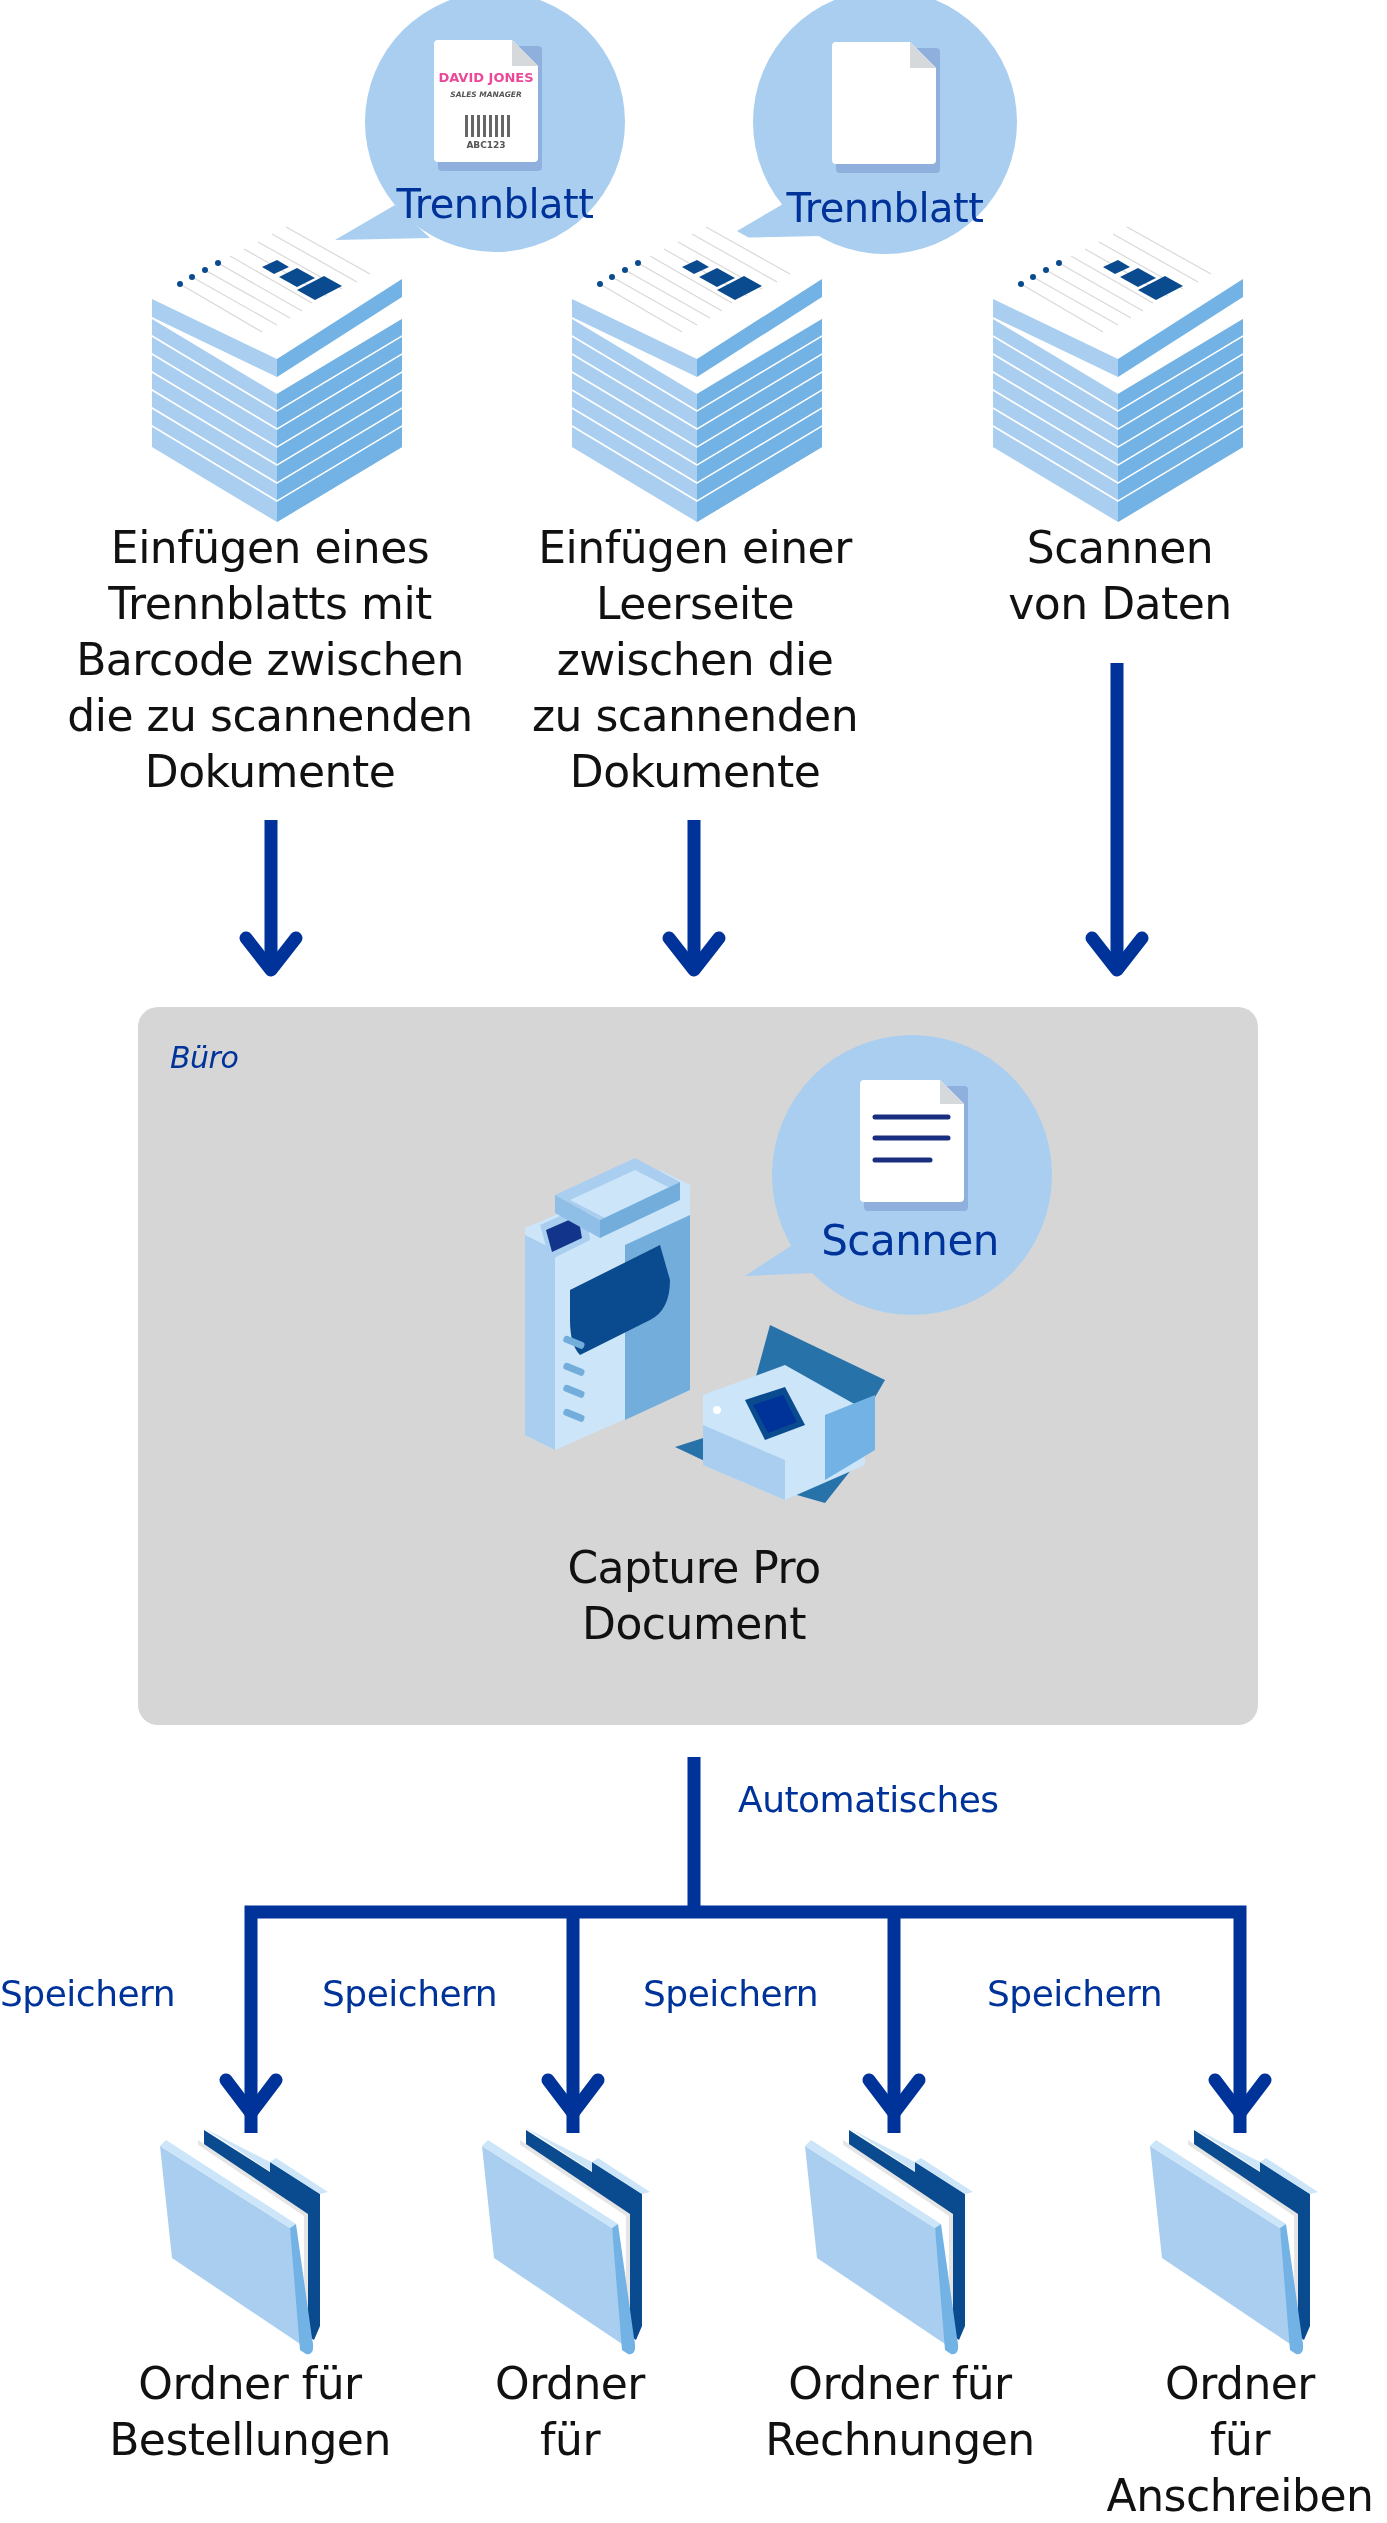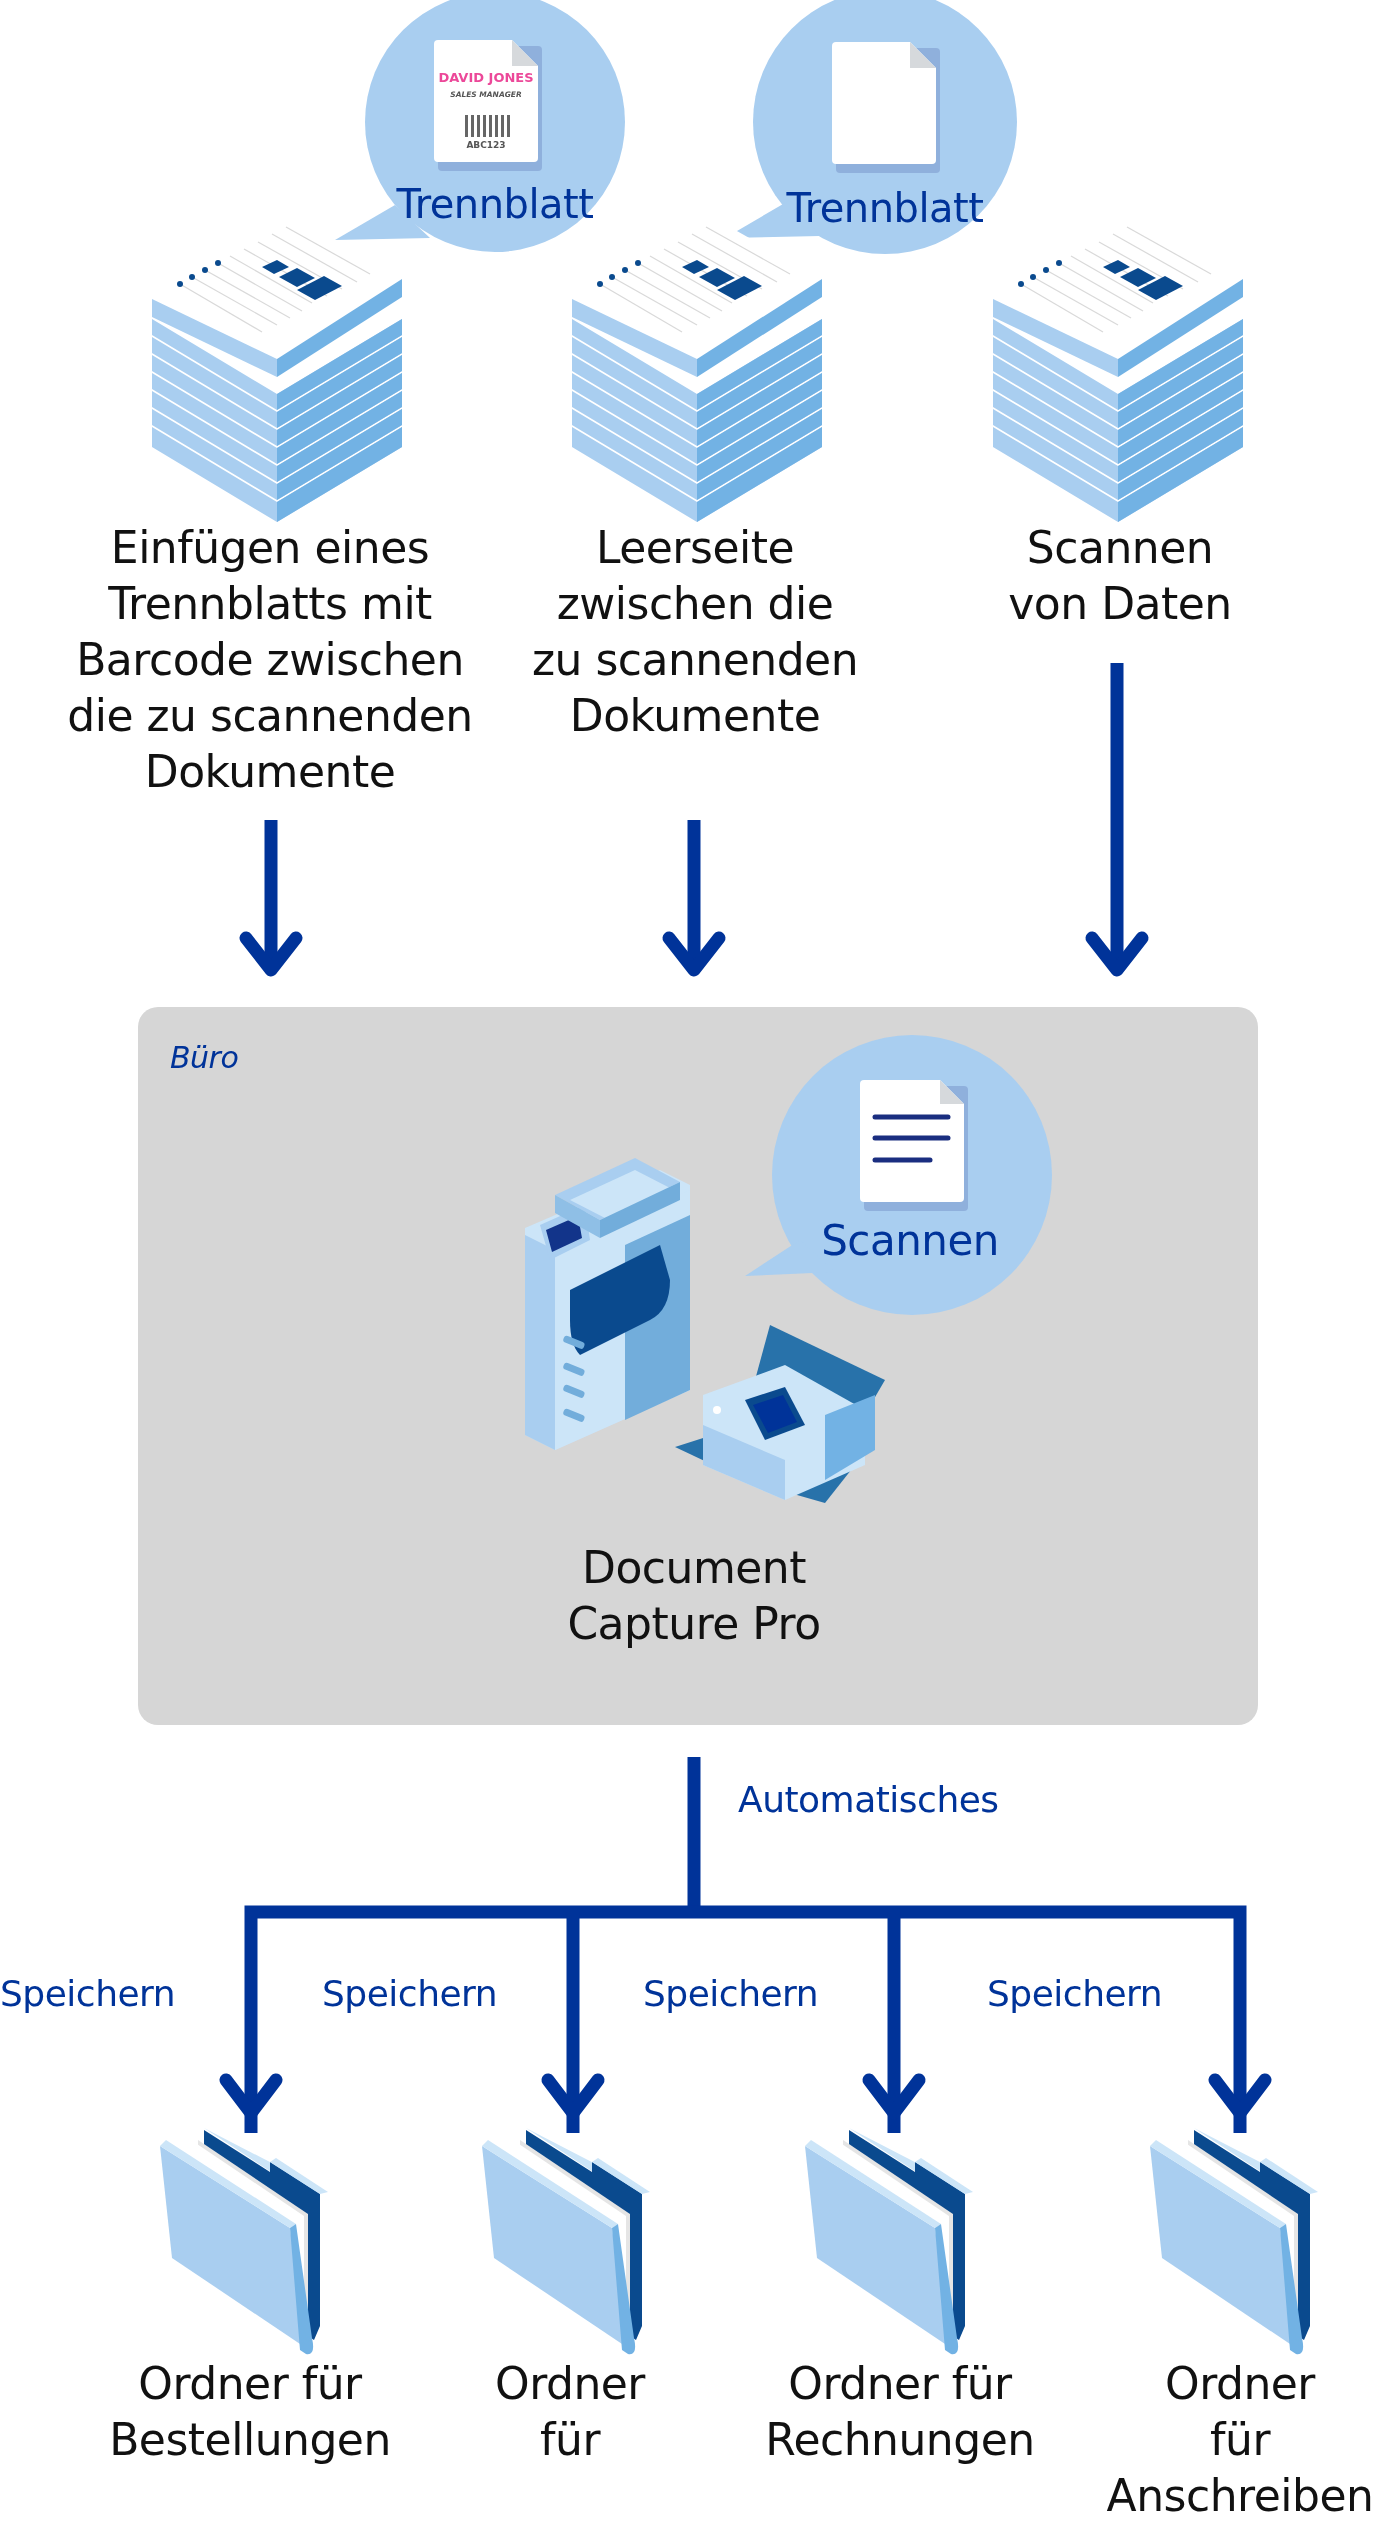--- a/index.html
+++ b/index.html
@@ -116,20 +116,21 @@
   </svg>
 
 <div class="abs label-black" style="left:20px;top:520px;width:500px;">
   <div>Einfügen eines</div>
   <div>Trennblatts mit</div>
   <div>Barcode zwischen</div>
   <div>die zu scannenden</div>
   <div>Dokumente</div>
 </div>
 <div class="abs label-black" style="left:465px;top:520px;width:460px;">
+  <div>Einfügen einer</div>
   <div>Leerseite</div>
   <div>zwischen die</div>
   <div>zu scannenden</div>
   <div>Dokumente</div>
 </div>
 <div class="abs label-black" style="left:920px;top:520px;width:400px;">
   <div>Scannen</div>
   <div>von Daten</div>
 </div>
 
@@ -196,22 +197,22 @@
   <polygon points="0,122 100,90 180,140 150,178 70,155" fill="#2872aa"></polygon>
   <polygon points="28,70 110,40 190,85 190,140 110,175 28,140" fill="#cce5f8"></polygon>
   <polygon points="28,100 110,135 110,175 28,140" fill="#a9cef0"></polygon>
   <polygon points="150,90 200,70 200,125 150,155" fill="#72b2e4"></polygon>
   <polygon points="70,75 110,62 130,100 90,115" fill="#0a4a8e"></polygon>
   <polygon points="78,80 108,70 122,97 93,108" fill="#003399"></polygon>
   <circle cx="42" cy="85" r="4" fill="#ffffff"></circle>
 </svg>
 
 <div class="abs label-black" style="left:494px;top:1540px;width:400px;">
+  <div>Capture Pro</div>
   <div>Document</div>
-  <div>Capture Pro</div>
 </div>
 
 <svg width="1387" height="2523" style="left:0;top:0;">
   <g stroke="#003399" stroke-width="13" fill="none">
     <line x1="694" y1="1757" x2="694" y2="1912"></line>
     <polyline points="251,2133 251,1912 1240,1912 1240,2133"></polyline>
     <line x1="573" y1="1912" x2="573" y2="2133"></line>
     <line x1="894" y1="1912" x2="894" y2="2133"></line>
   </g>
   <g stroke="#003399" stroke-width="13" fill="none" stroke-linecap="round" stroke-linejoin="round">

